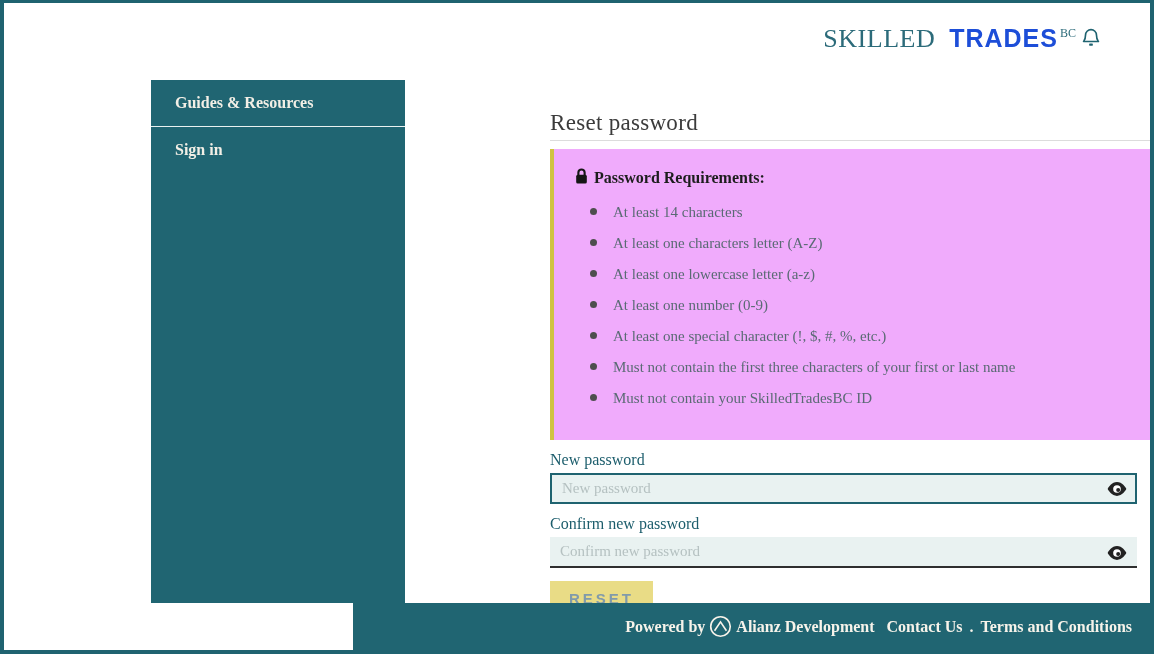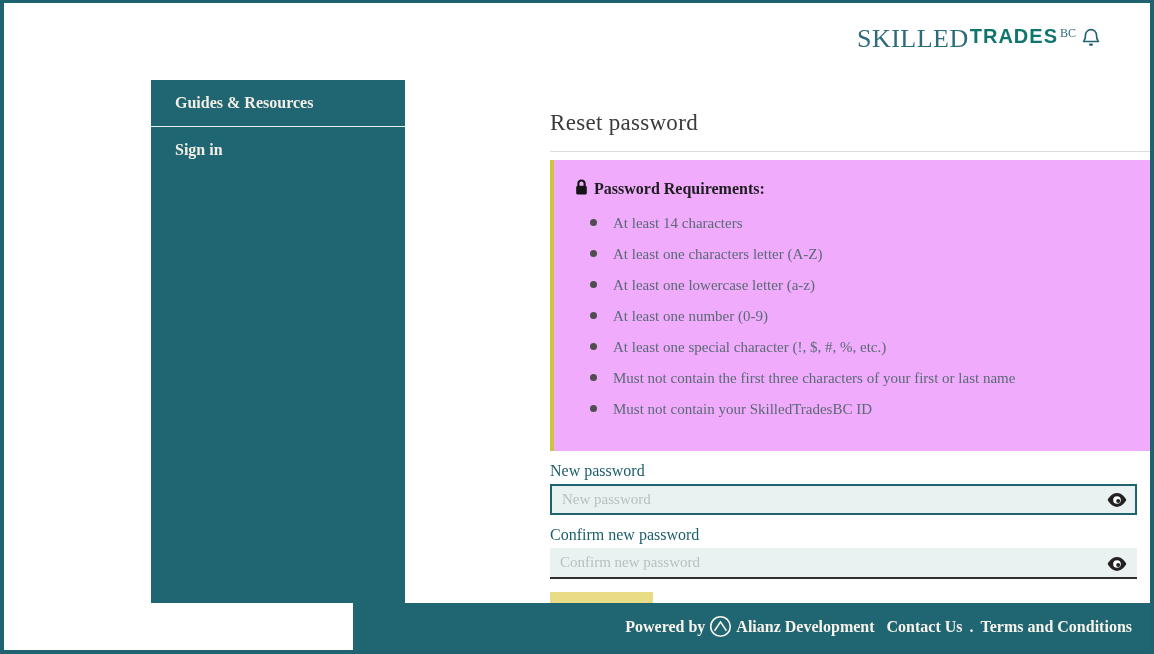--- a/index.html
+++ b/index.html
@@ -13,41 +13,41 @@
   }
 
   
   .header {
     height:71px; background:#fff; flex:0 0 auto;
     display:flex; align-items:center; justify-content:space-between;
     padding:0 44px 0 22px;
   }
   .logo { display:flex; align-items:flex-start; cursor:pointer; line-height:1; }
   .logo .part1 { color:#2c6b7a; font-size:26px; letter-spacing:0.5px; }
-  .logo .part2 { color:#0f766e; font-size:20px; font-family:"Liberation Sans", sans-serif; font-weight:bold; letter-spacing:1px; margin-left:1px; }
+  .logo .part2 { color:#1d4ed8; font-size:25px; font-family:"Liberation Sans", sans-serif; font-weight:bold; letter-spacing:1px; margin-left:14px; }
   .logo .part3 { color:#2c6b7a; font-size:12px; margin-left:2px; margin-top:1px; }
   .bell-btn { background:none; border:none; cursor:pointer; padding:4px; }
 
   
   .content-row { flex:1 1 auto; display:flex; background:#fff; min-height:0; }
   .sidebar {
     width:254px; flex:0 0 auto; background:#206572;
     margin-top:6px; display:flex; flex-direction:column;
   }
   .sidebar-item {
     color:#f2efe6; font-size:16px; font-weight:bold;
     padding:14px 0 14px 24px; cursor:pointer;
   }
   .sidebar-item.with-divider { border-bottom:1px solid #e9f1f0; }
 
   .main { flex:1 1 auto; padding:36px 0 0 145px; background:#fff; }
   .main-inner { width:600px; }
 
   .page-title { color:#3b3b3b; font-size:23px; font-weight:normal; letter-spacing:0.3px;
-    padding-bottom:15px; border-bottom:1px solid #dcdcdc; }
+    padding-bottom:4px; border-bottom:1px solid #dcdcdc; }
 
   
   .req-box {
     margin-top:8px; background:#f0abfc; border-left:4px solid #d0c342;
     padding:18px 20px 20px 20px;
   }
   .req-head { display:flex; align-items:center; margin-bottom:14px; }
   .req-title { color:#1d1d1d; font-weight:bold; font-size:16px; margin-left:5px; }
   .req-list { list-style:none; }
   .req-item { display:flex; align-items:baseline; margin-bottom:13px; }

